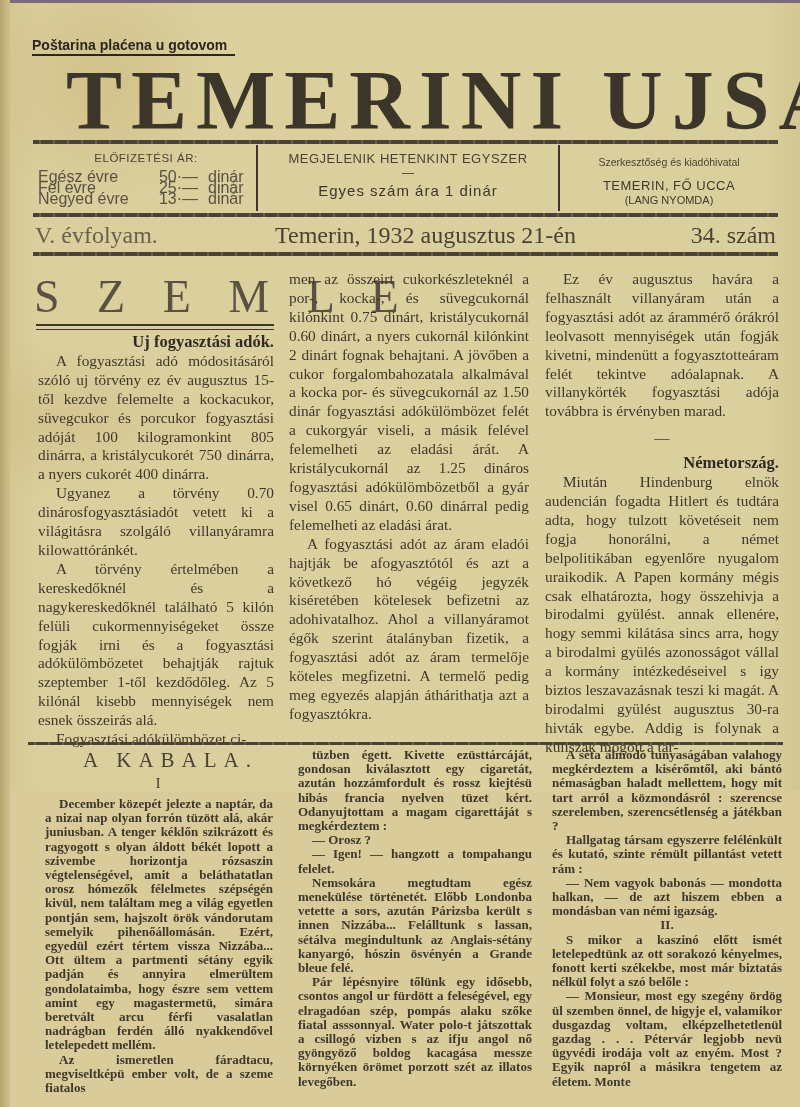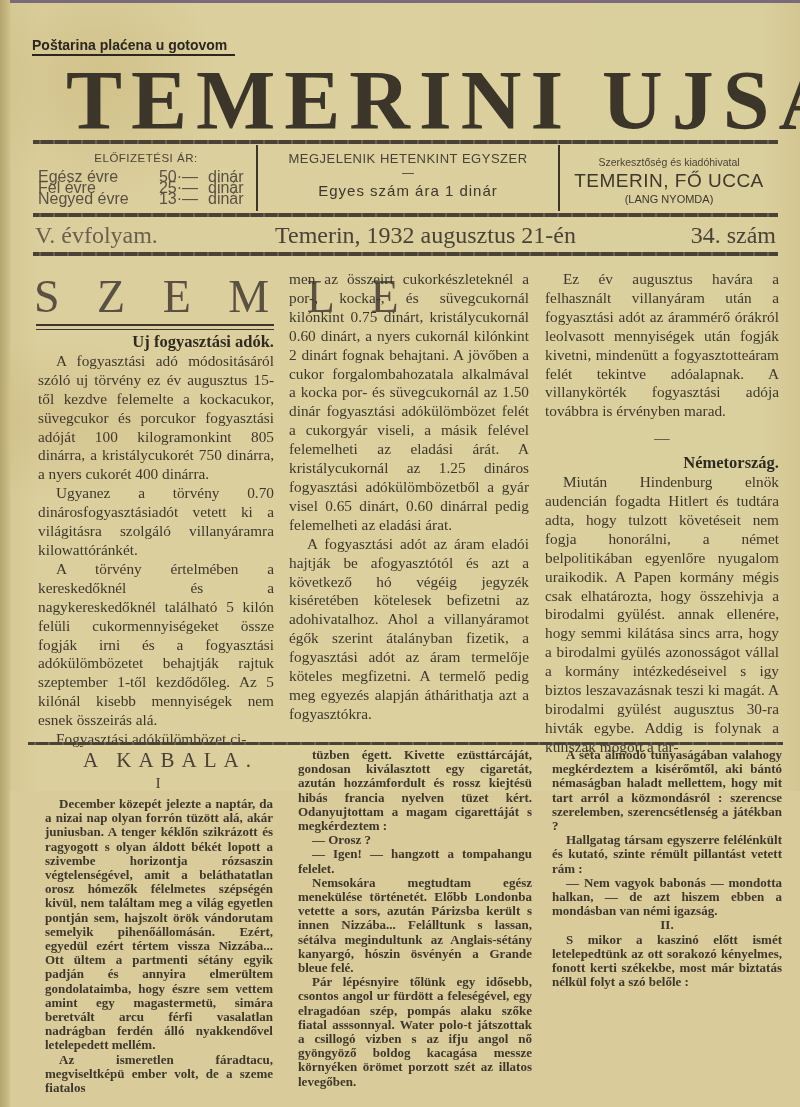--- a/index.html
+++ b/index.html
@@ -99,21 +99,21 @@
 
   <div class="infobox" style="left:258px; width:300px; text-align:center;">
     <div style="margin-top:8px; font-size:13px; letter-spacing:0.5px; color:#4a4236;">MEGJELENIK HETENKINT EGYSZER</div>
     <div style="font-size:12px; line-height:14px; color:#4a4236;">—</div>
     <div style="font-size:15px; letter-spacing:1px; color:#3e372c; margin-top:2px;">Egyes szám ára 1 dinár</div>
   </div>
   <div class="vline" style="left:558px;"></div>
 
   <div class="infobox" style="left:560px; width:218px; text-align:center;">
     <div style="margin-top:13px; font-size:10.5px; color:#4a4236;">Szerkesztőség és kiadóhivatal</div>
-    <div style="font-size:19px; color:#3e372c; letter-spacing:0.5px; margin-top:2px;">TEMERIN, FŐ UCCA</div>
+    <div style="font-size:13px; color:#3e372c; letter-spacing:0.5px; margin-top:10px;">TEMERIN, FŐ UCCA</div>
     <div style="font-size:11px; color:#3e372c; margin-top:1px;">(LANG NYOMDA)</div>
   </div>
 
   <div class="rule" style="top:213px;"></div>
 
   <div class="dateline">
     <span style="left:2px; color:#6a604e;">V. évfolyam.</span>
     <span style="left:242px;">Temerin, 1932 augusztus 21-én</span>
     <span style="right:2px;">34. szám</span>
   </div>
@@ -160,14 +160,15 @@
     <p>Nemsokára megtudtam egész menekülése történetét. Előbb Londonba vetette a sors, azután Párizsba került s innen Nizzába... Felálltunk s lassan, sétálva megindultunk az Anglais-sétány kanyargó, hószin ösvényén a Grande bleue felé.</p>
     <p>Pár lépésnyire tőlünk egy idősebb, csontos angol ur fürdött a feleségével, egy elragadóan szép, pompás alaku szőke fiatal asssonnyal. Water polo-t játszottak a csillogó vizben s az ifju angol nő gyöngyöző boldog kacagása messze környéken örömet porzott szét az illatos levegőben.</p>
   </div>
 
   <div class="col small" style="left:552px; top:748px; width:230px;">
     <p>A séta álmodó tunyaságában valahogy megkérdeztem a kisérőmtől, aki bántó némaságban haladt mellettem, hogy mit tart arról a közmondásról : szerencse szerelemben, szerencsétlenség a játékban ?</p>
     <p>Hallgatag társam egyszerre felélénkült és kutató, szinte rémült pillantást vetett rám :</p>
     <p>— Nem vagyok babonás — mondotta halkan, — de azt hiszem ebben a mondásban van némi igazság.</p>
     <p class="roman">II.</p>
     <p>S mikor a kaszinó előtt ismét letelepedtünk az ott sorakozó kényelmes, fonott kerti székekbe, most már biztatás nélkül folyt a szó belőle :</p>
+    <p>— Monsieur, most egy szegény ördög ül szemben önnel, de higyje el, valamikor dusgazdag voltam, elképzelhetetlenül gazdag . . . Pétervár legjobb nevü ügyvédi irodája volt az enyém. Most ? Egyik napról a másikra tengetem az életem. Monte</p>
   </div>
 </div>
 
 </body></html>

